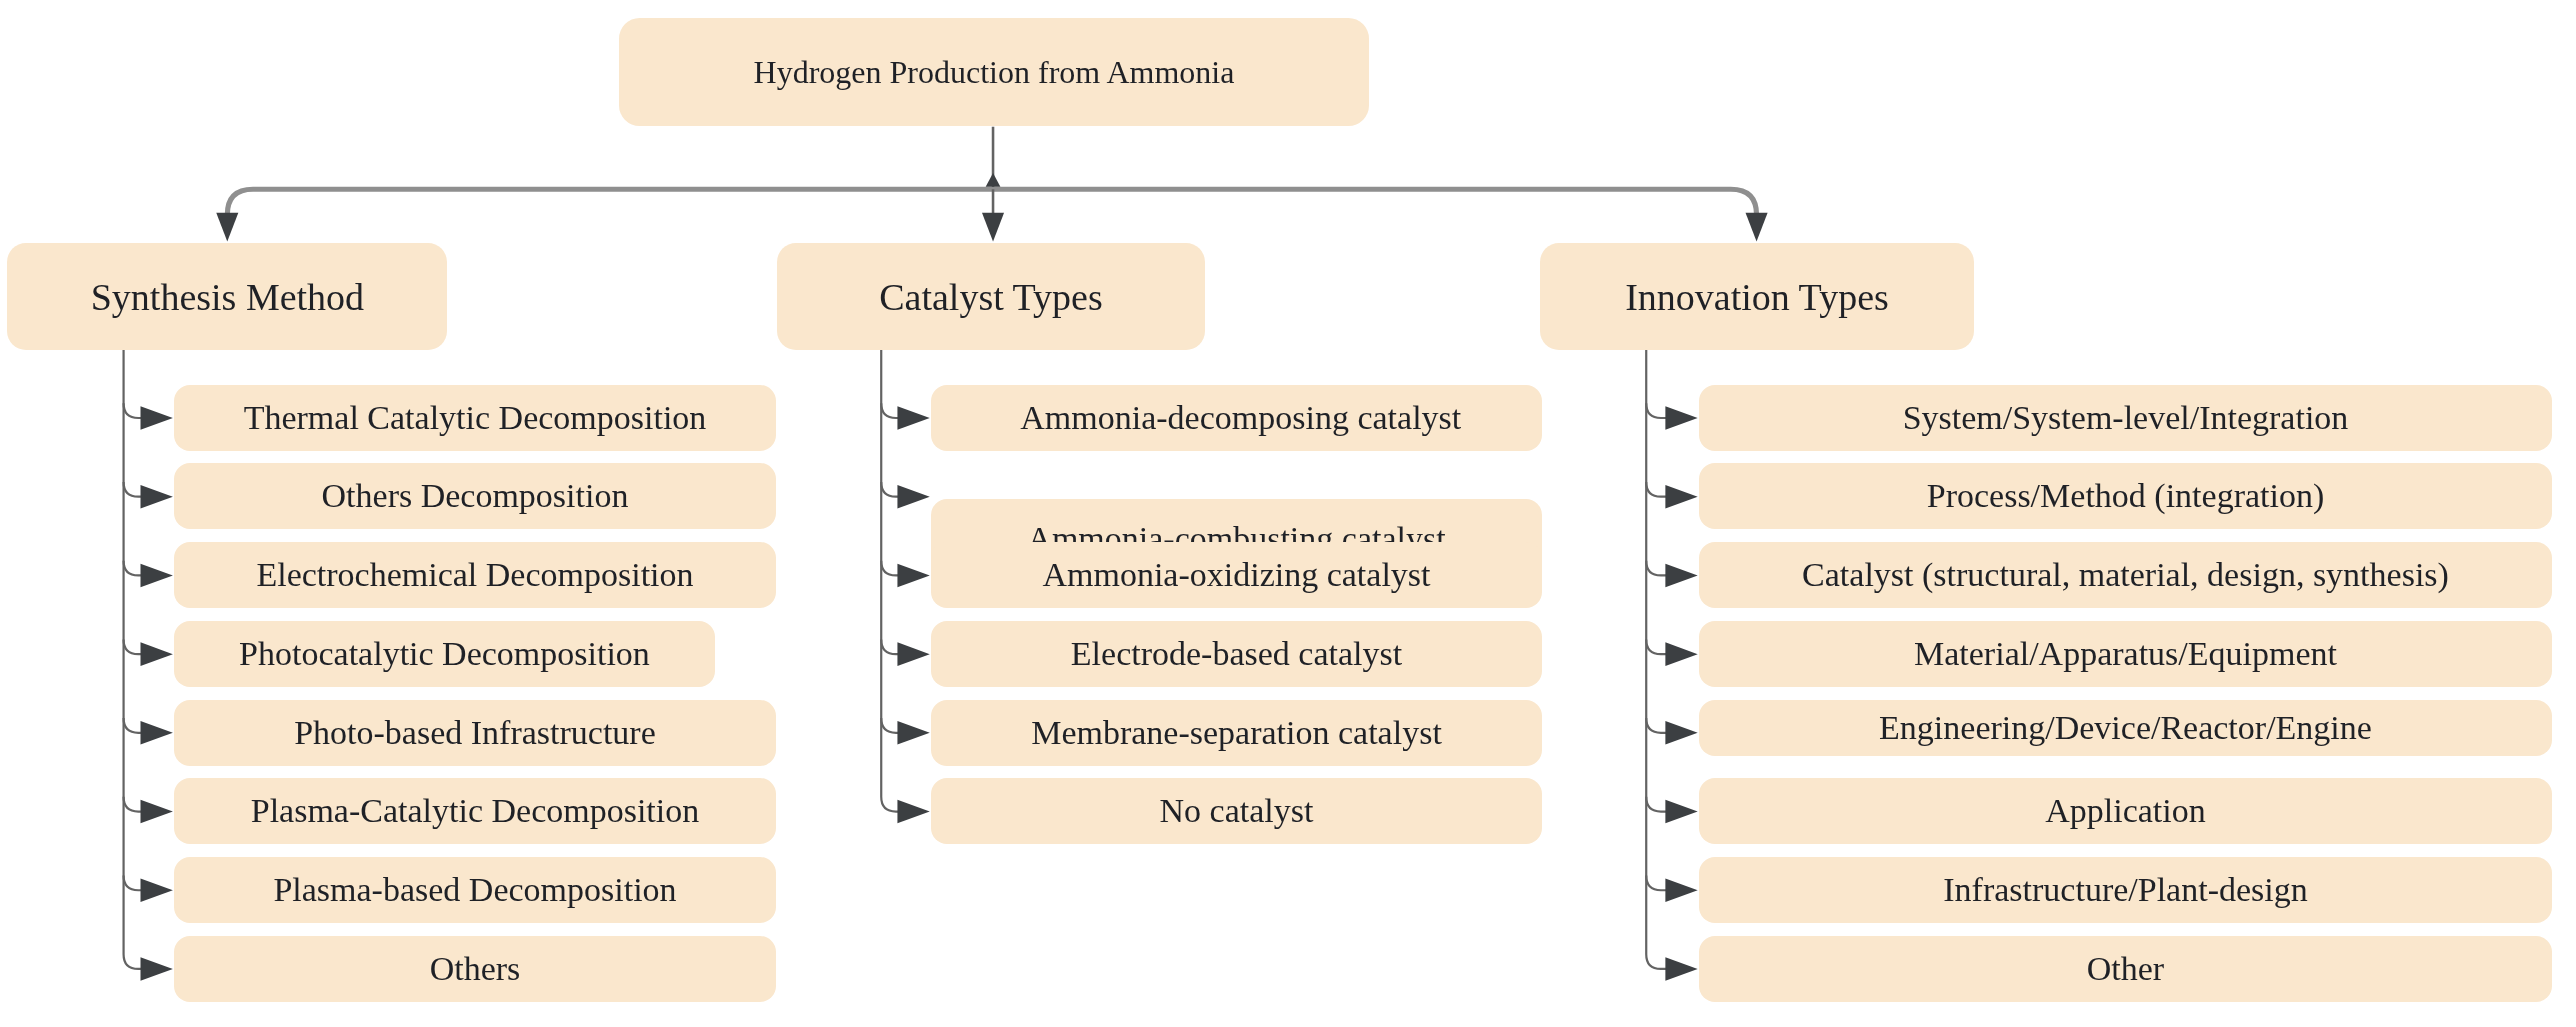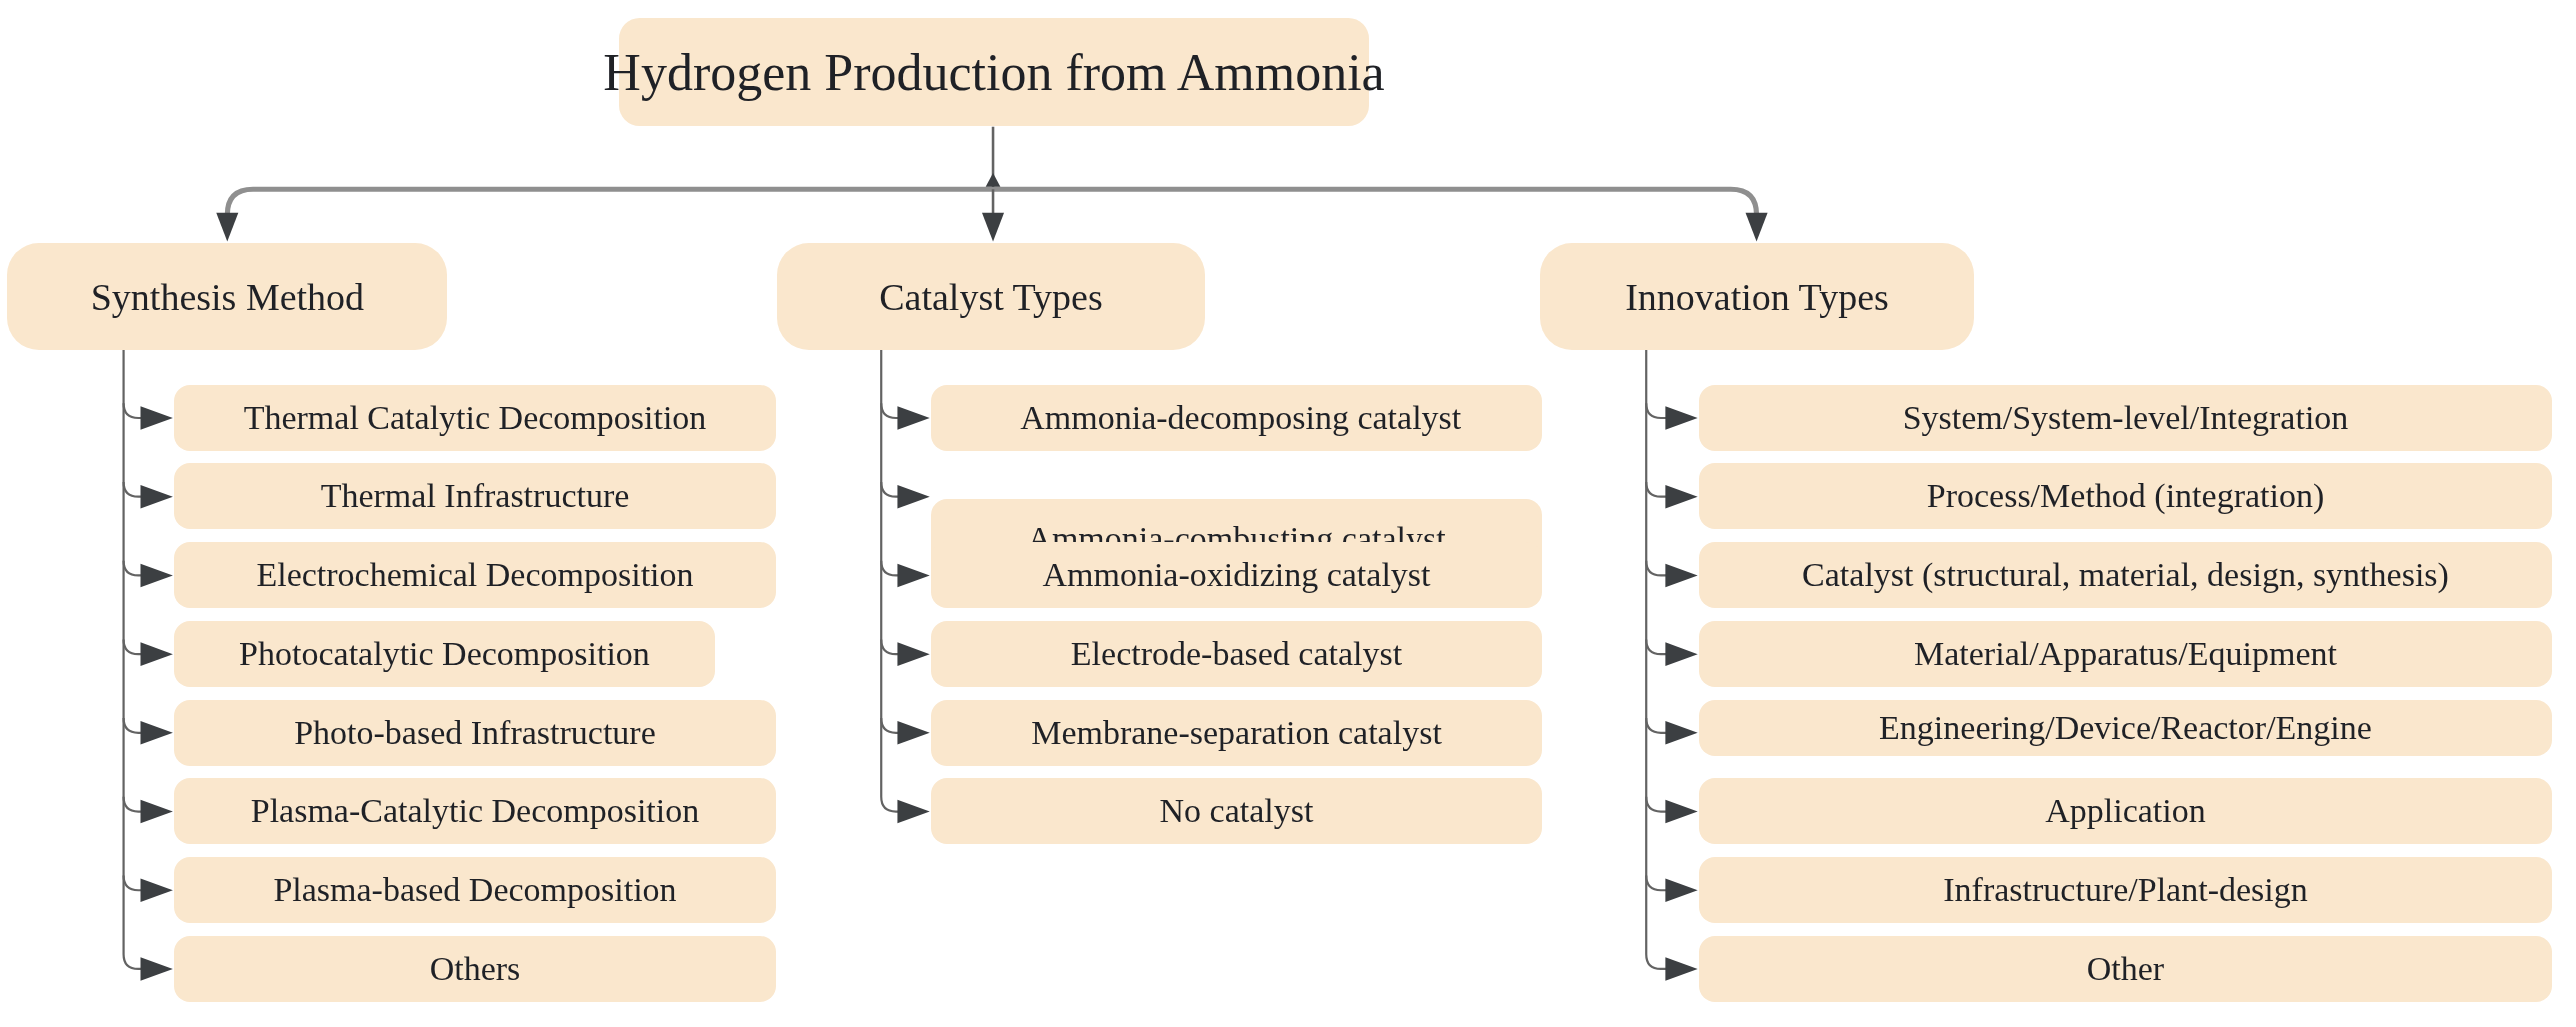--- a/index.html
+++ b/index.html
@@ -28,26 +28,26 @@
     align-items: center;
     justify-content: center;
     text-align: center;
     background: #fae7cd;
     color: #1f2126;
     box-sizing: border-box;
     padding: 0 7.4px;
     white-space: nowrap;
   }
   .node.root {
-    font-size: 52px;
+    font-size: 32px;
     border-radius: 20.6px;
   }
   .node.header {
     font-size: 38px;
-    border-radius: 32px;
+    border-radius: 19px;
   }
   .node.child {
     font-size: 34px;
     border-radius: 16px;
   }
 </style>
 </head>
 <body>
 
 <div class="canvas">
@@ -131,21 +131,21 @@
 
   <div id="nodes">
     <div class="node root" id="root-node" style="left: 619px; top: 18.4px; width: 750px; height: 108px;">Hydrogen Production from Ammonia</div>
 
     <div class="node header" id="header-0" style="left: 7.4px; top: 243px; width: 440px; height: 107px;">Synthesis Method</div>
 
     <div class="node header" id="header-1" style="left: 777px; top: 243px; width: 428px; height: 107px;">Catalyst Types</div>
 
     <div class="node header" id="header-2" style="left: 1540px; top: 243px; width: 434px; height: 107px;">Innovation Types</div>
   <div class="node child" style="left: 174px; top: 385px; width: 602px; height: 66px;">Thermal Catalytic Decomposition</div>
-      <div class="node child" style="left: 174px; top: 463px; width: 602px; height: 66px;">Thermal Infrastructure</div>
+      <div class="node child" style="left: 174px; top: 463px; width: 602px; height: 66px;">Others Decomposition</div>
       <div class="node child" style="left: 174px; top: 542px; width: 602px; height: 66px;">Electrochemical Decomposition</div>
       <div class="node child" style="left: 174px; top: 621px; width: 541px; height: 66px;">Photocatalytic Decomposition</div>
       <div class="node child" style="left: 174px; top: 700px; width: 602px; height: 66px;">Photo-based Infrastructure</div>
       <div class="node child" style="left: 174px; top: 778px; width: 602px; height: 66px;">Plasma-Catalytic Decomposition</div>
       <div class="node child" style="left: 174px; top: 857px; width: 602px; height: 66px;">Plasma-based Decomposition</div>
       <div class="node child" style="left: 174px; top: 936px; width: 602px; height: 66px;">Others</div>
       <div class="node child" style="left: 931px; top: 385px; width: 611px; height: 66px; padding-left: 16px;">Ammonia-decomposing catalyst</div>
       <div class="node child" style="left: 931px; top: 463px; width: 611px; height: 79px; margin-top: 36px;">Ammonia-combusting catalyst</div>
       <div class="node child" style="left: 931px; top: 542px; width: 611px; height: 66px;">Ammonia-oxidizing catalyst</div>
       <div class="node child" style="left: 931px; top: 621px; width: 611px; height: 66px;">Electrode-based catalyst</div>

